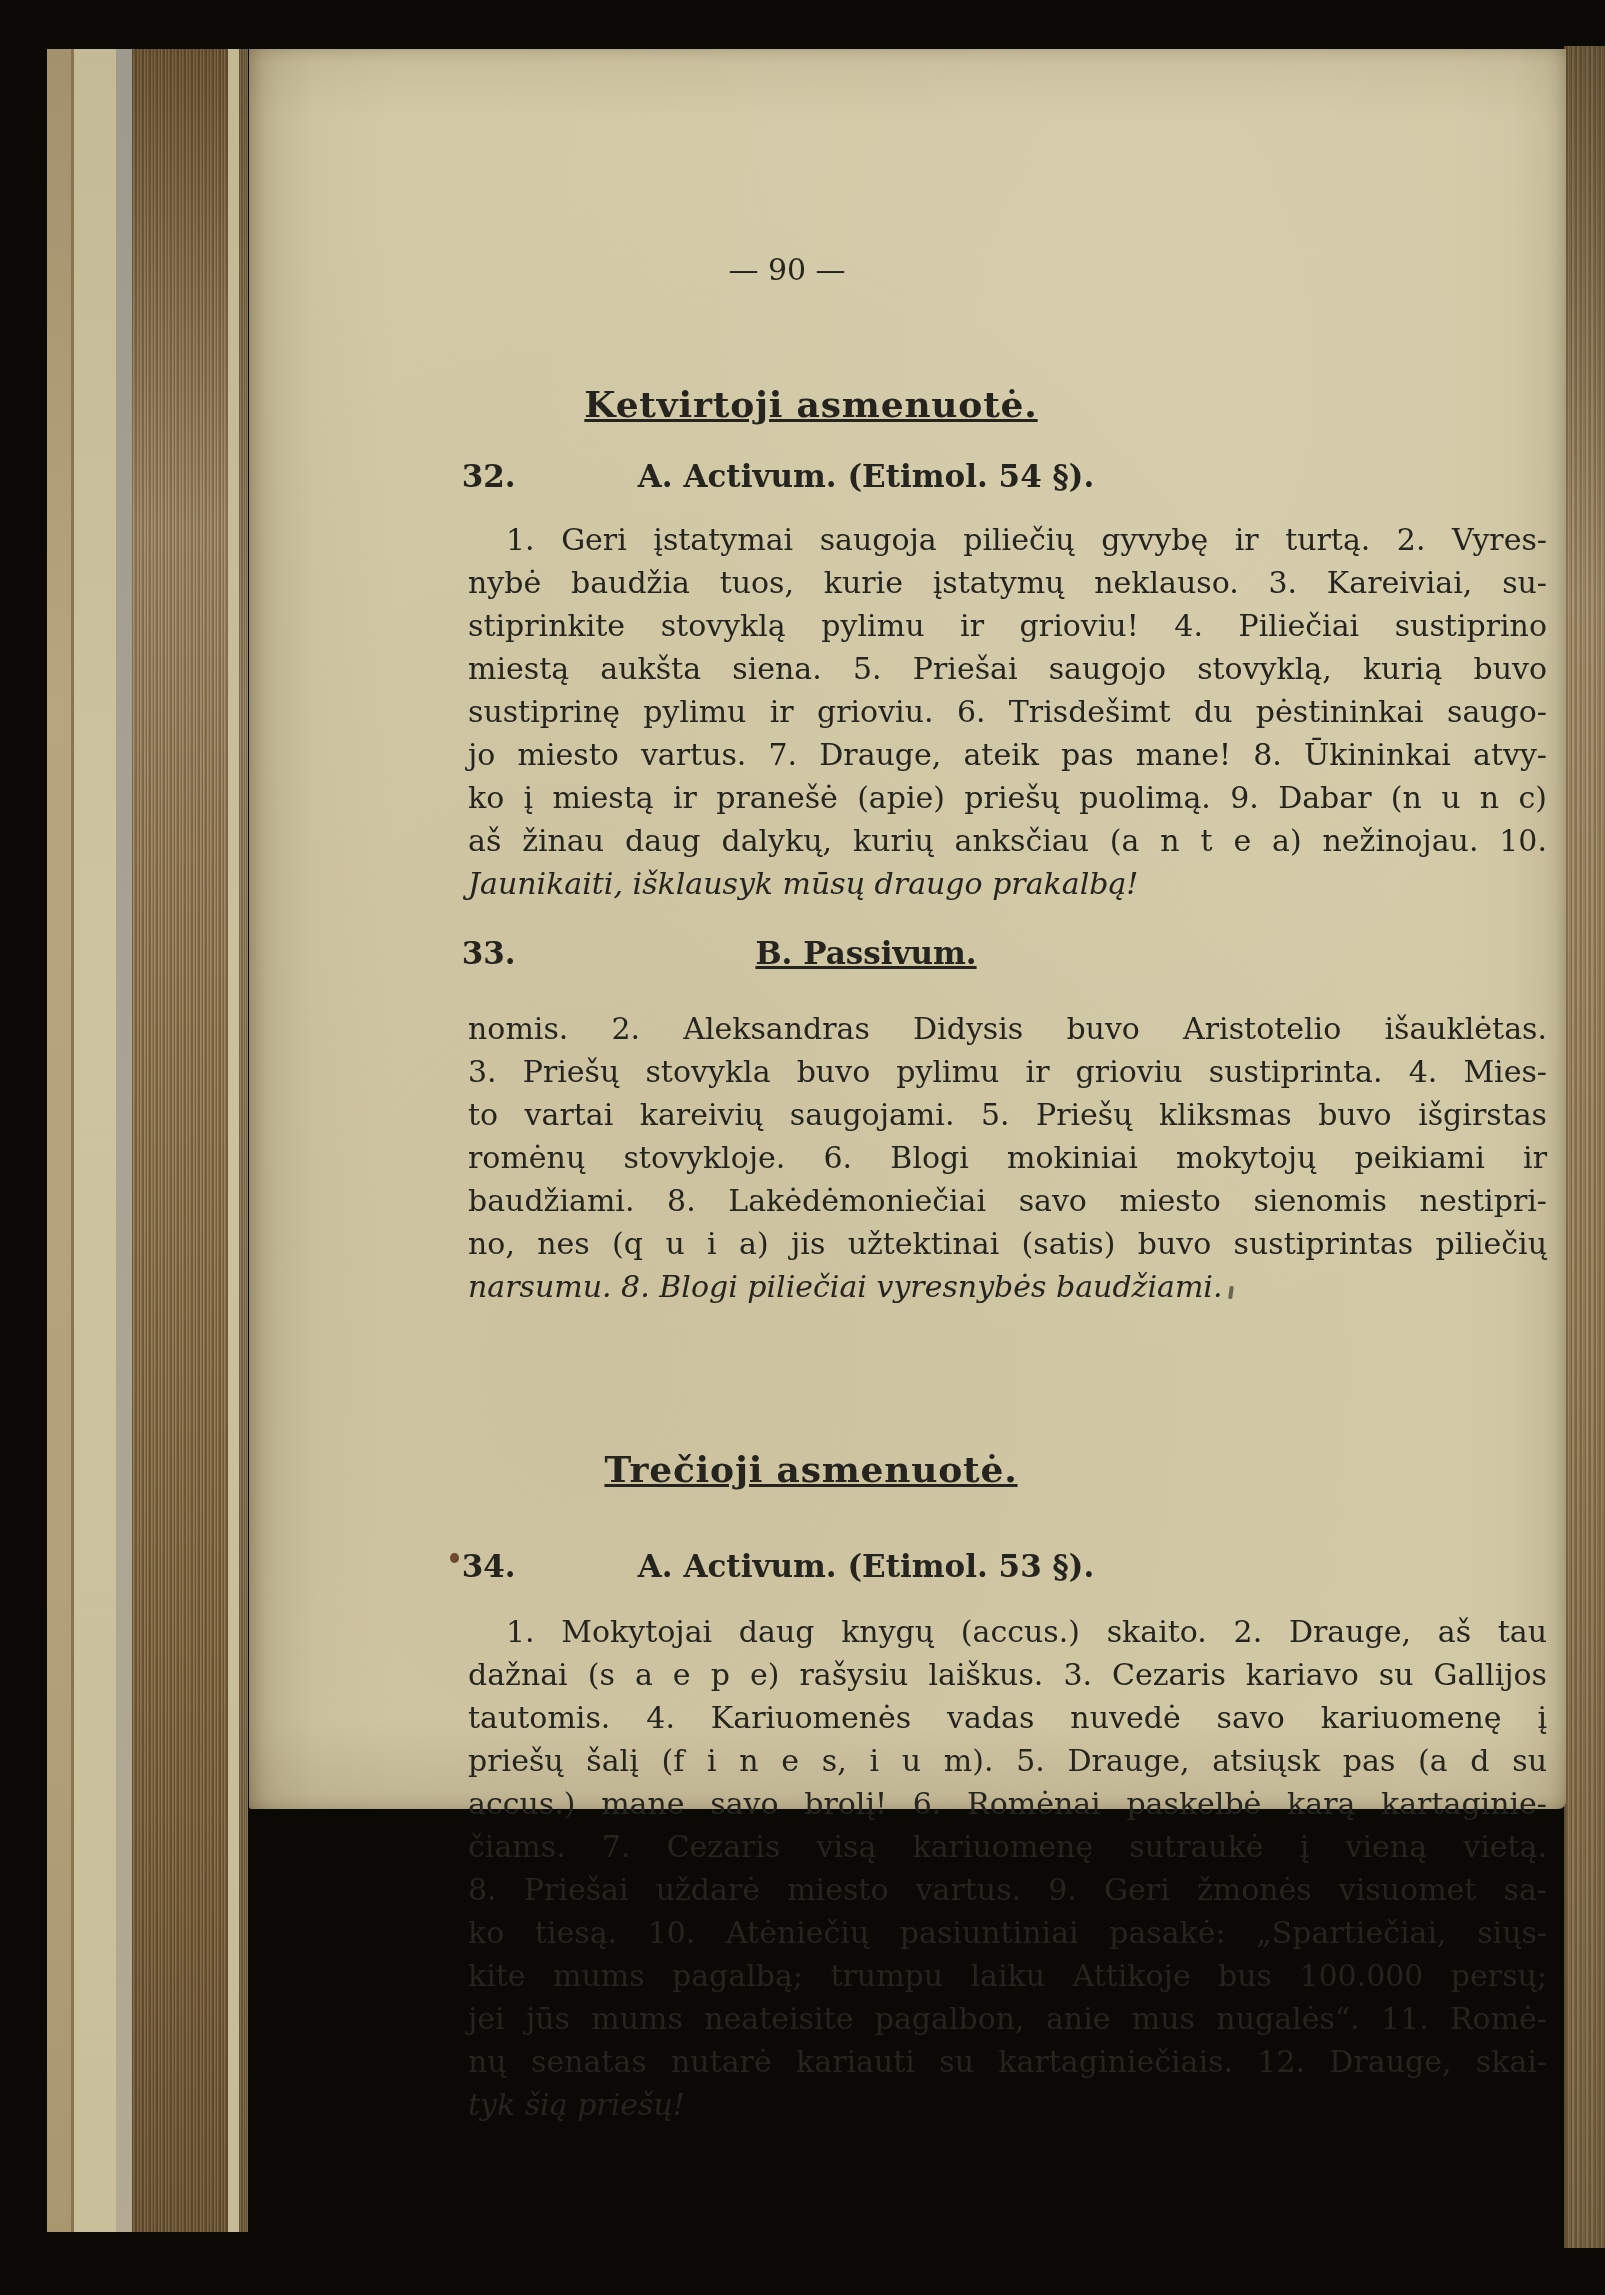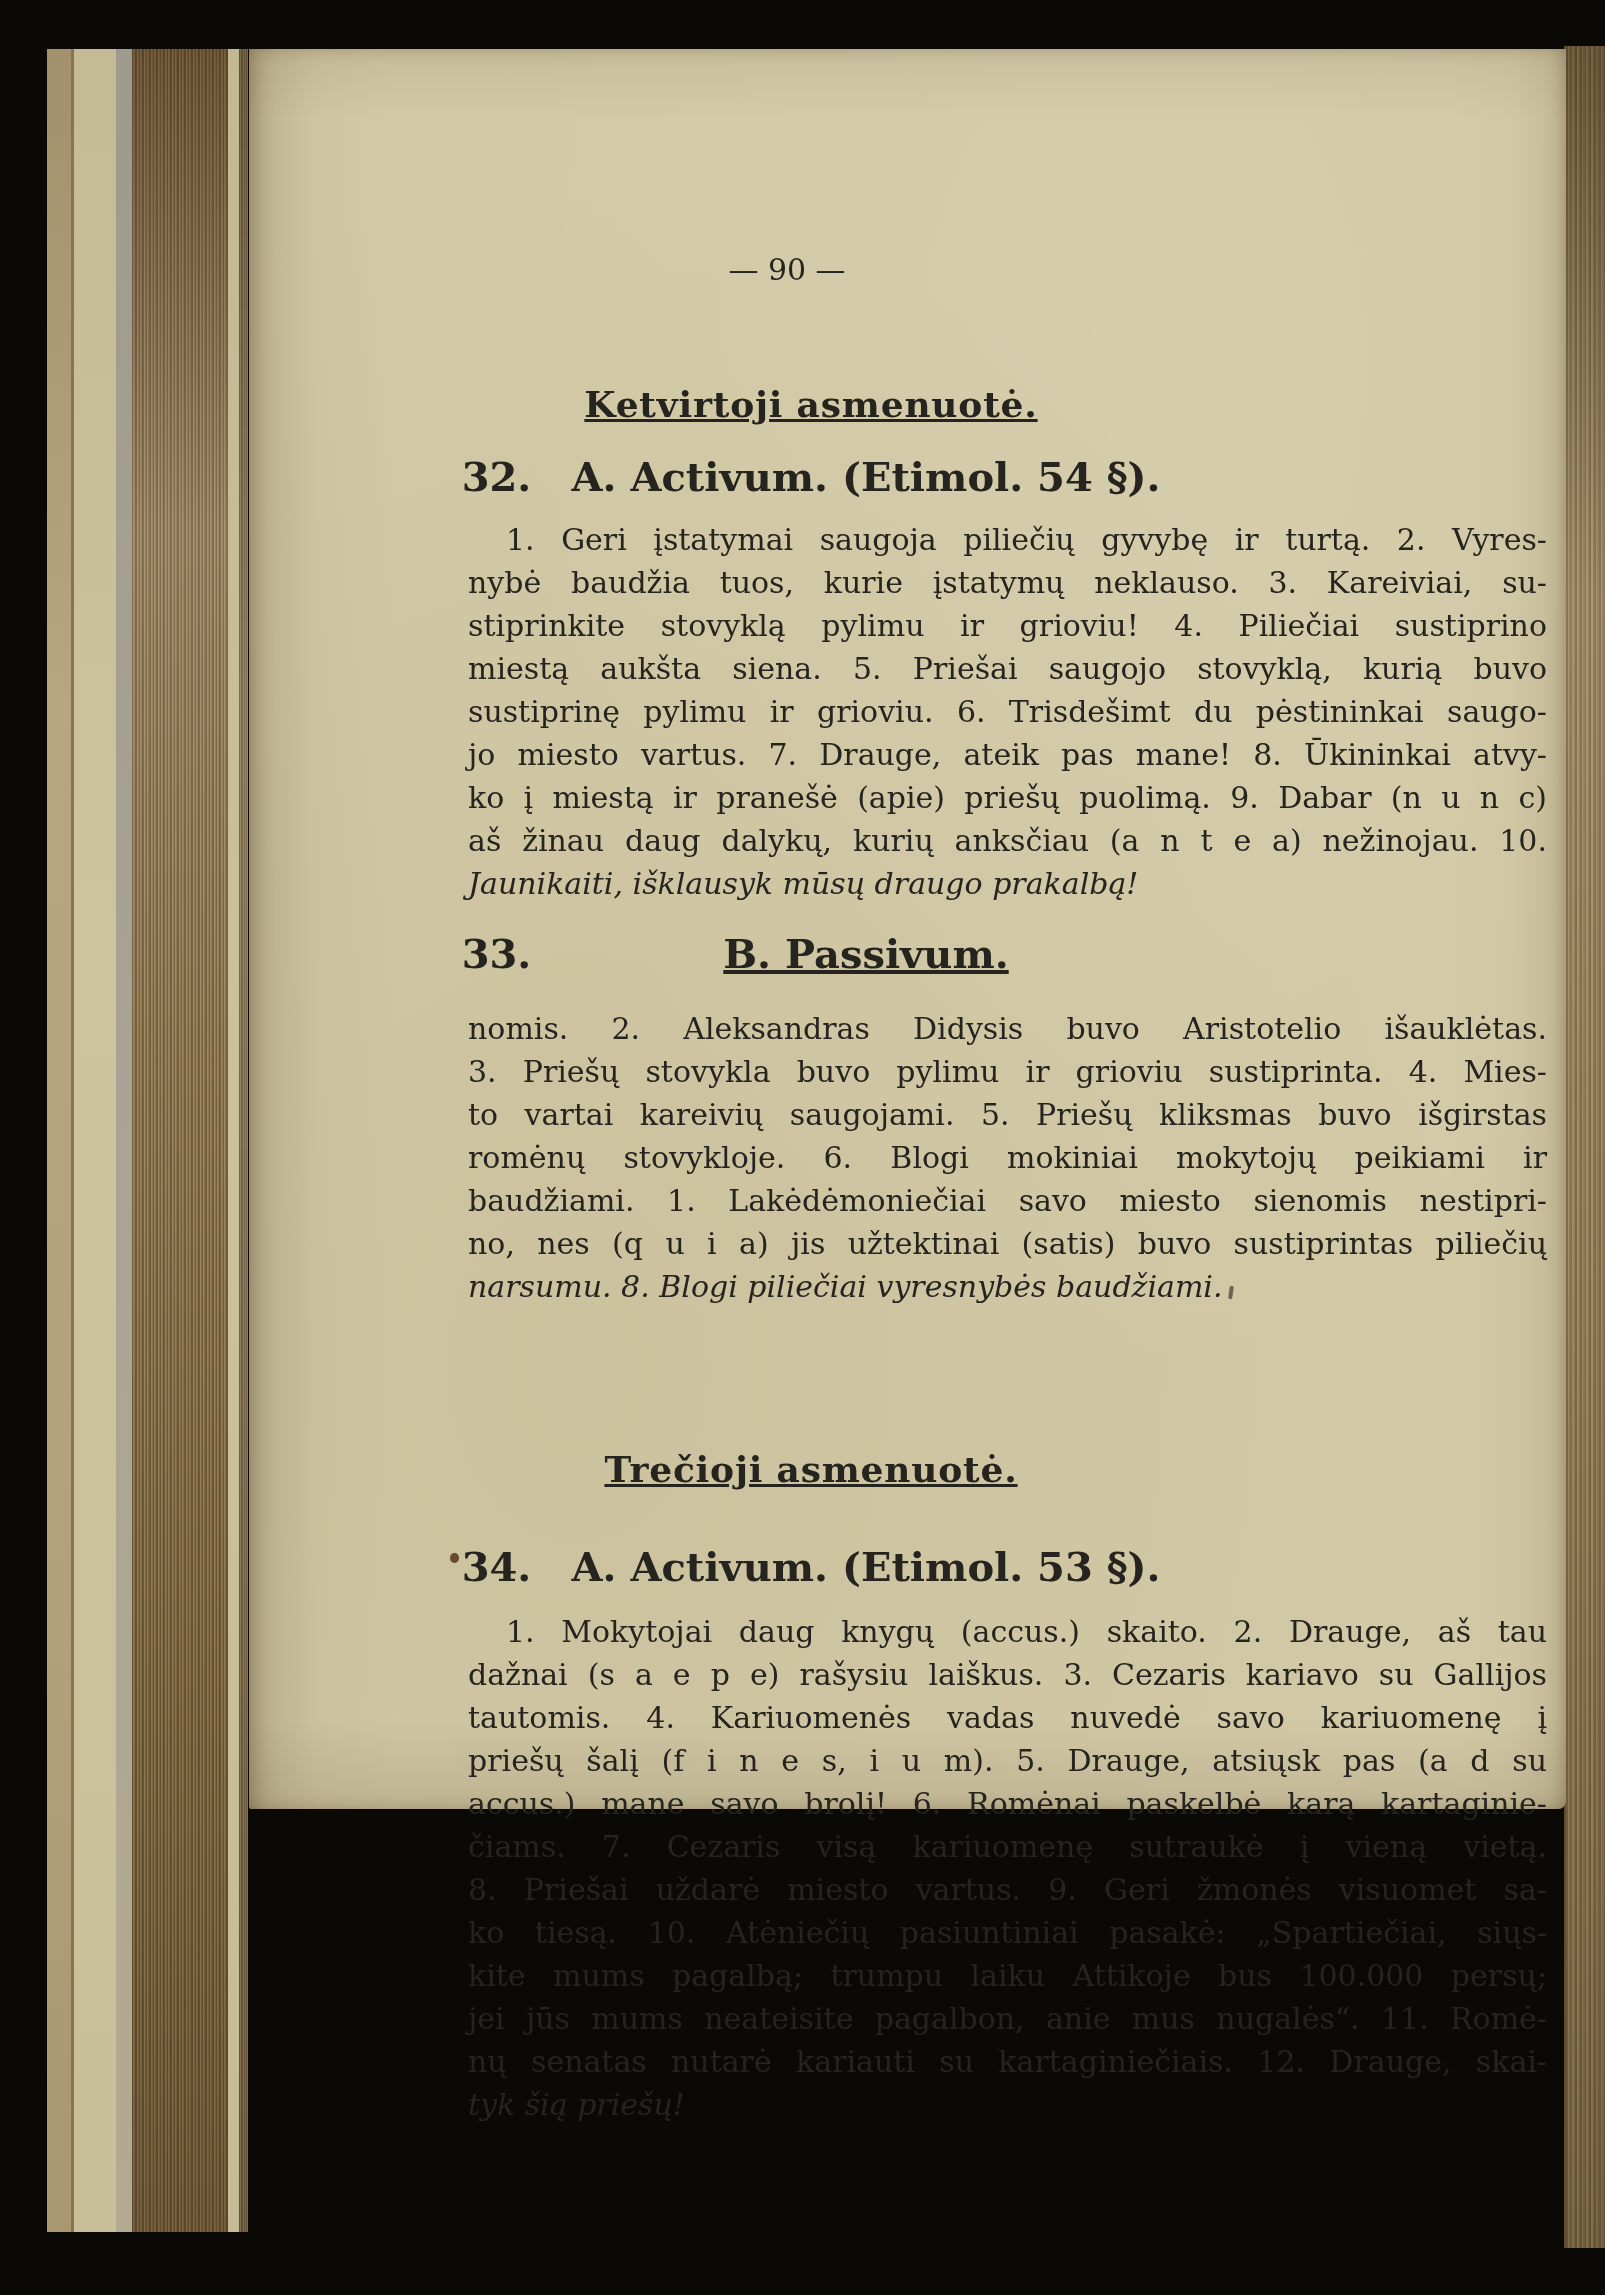--- a/index.html
+++ b/index.html
@@ -51,21 +51,21 @@
     box-shadow: inset 12.6px 0 23.6px -11px rgba(70,52,25,.45), inset -9.4px 0 17.3px -7.9px rgba(70,52,25,.35);
     border-radius:0 0 7.9px 3.1px;
   }
 
   
   .content{position:absolute;left:219px;top:0;width:1079px;color:#26241f;}
   .page-num{margin-top:203px;font-size:30px;line-height:35px;text-align:center;padding-right:441px;}
   .chapter-title{font-size:36px;line-height:44px;font-weight:bold;text-align:center;letter-spacing:0.8px;text-decoration:underline;}
   .ct-4{margin-top:95px;padding-right:393px;}
   .ct-3{margin-top:139px;padding-right:393px;}
-  .heading-row{position:relative;font-size:40px;line-height:39px;font-weight:bold;}
+  .heading-row{position:relative;font-size:31px;line-height:39px;font-weight:bold;}
   .hr-32{margin-top:31px;}
   .hr-33{margin-top:29px;text-decoration:underline;}
   .hr-34{margin-top:56px;}
   .sec-num{position:absolute;left:-6.3px;top:0;}
   .sec-heading{text-align:center;padding-right:283px;}
   .para{font-size:30px;}
   .p-32{margin-top:22px;}
   .p-33{margin-top:34px;}
   .p-34{margin-top:23.6px;}
   .jline{line-height:43px;text-align:justify;text-align-last:justify;}
@@ -123,21 +123,21 @@
     <div class="heading-row hr-33">
       <span class="sec-num">33.</span>
       <div class="sec-heading">B. Passivum.</div>
     </div>
 
     <div class="para p-33">
       <div class="jline">nomis. 2. Aleksandras Didysis buvo Aristotelio išauklėtas.</div>
       <div class="jline">3. Priešų stovykla buvo pylimu ir grioviu sustiprinta. 4. Mies-</div>
       <div class="jline">to vartai kareivių saugojami. 5. Priešų kliksmas buvo išgirstas</div>
       <div class="jline">romėnų stovykloje. 6. Blogi mokiniai mokytojų peikiami ir</div>
-      <div class="jline">baudžiami. 1. Lakėdėmoniečiai savo miesto sienomis nestipri-</div>
+      <div class="jline">baudžiami. 8. Lakėdėmoniečiai savo miesto sienomis nestipri-</div>
       <div class="jline">no, nes (q u i a) jis užtektinai (satis) buvo sustiprintas piliečių</div>
       <div class="jline last">narsumu. 8. Blogi piliečiai vyresnybės baudžiami.</div>
     </div>
 
     <div class="chapter-title ct-3">Trečioji asmenuotė.</div>
 
     <div class="heading-row hr-34">
       <span class="sec-num">34.</span>
       <div class="sec-heading">A. Activum. (Etimol. 53 §).</div>
     </div>

